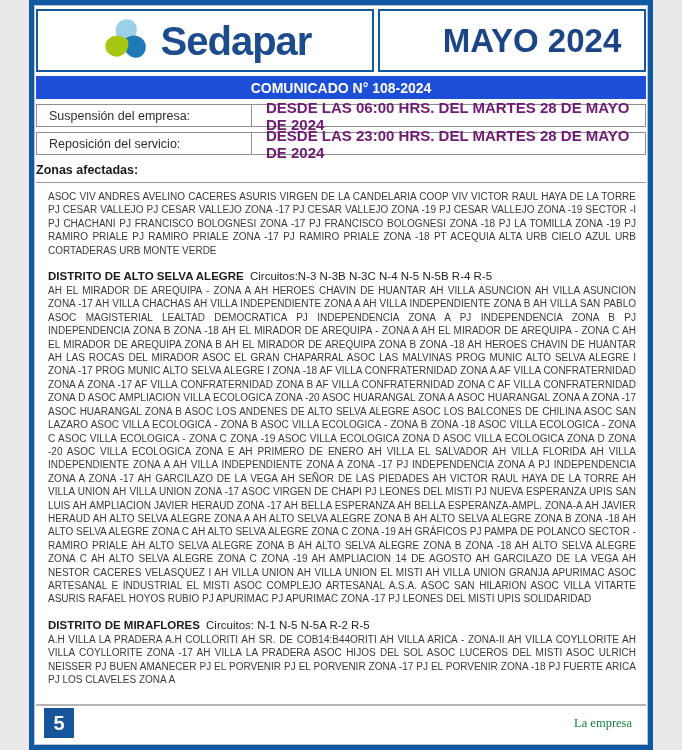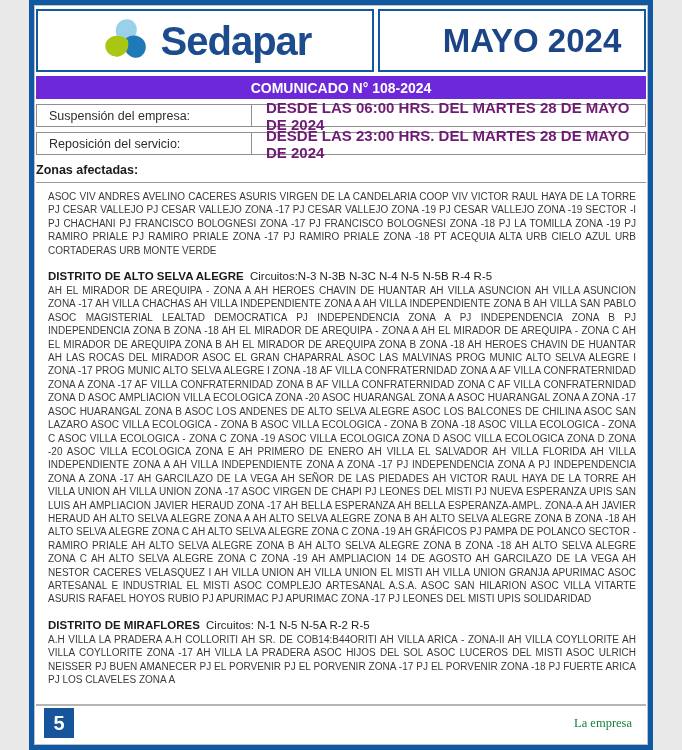--- a/index.html
+++ b/index.html
@@ -28,21 +28,21 @@
   }
   .month-box {
     flex:1 1 auto; border:2px solid #1058a2; background:#fff;
     display:flex; align-items:center; justify-content:center;padding-left:40px;
   }
   .month-box span {
     color:#1b4586; font-weight:bold; font-size:33px; letter-spacing:0px;
   }
   
   .comunicado-bar {
-    margin-top:4px; background:#6d28d9; color:#fff; height:23px;
+    margin-top:4px; background:#1d4ed8; color:#fff; height:23px;
     display:flex; align-items:center; justify-content:center;
     font-weight:bold; font-size:14px;text-align:center;
   }
   
   .title-bar {
     margin-top:5px; background:#1460ab; color:#fff;
     text-align:center; font-weight:bold; font-size:16.5px; line-height:21px;
     padding:3px 6px 4px 6px;
   }
   

